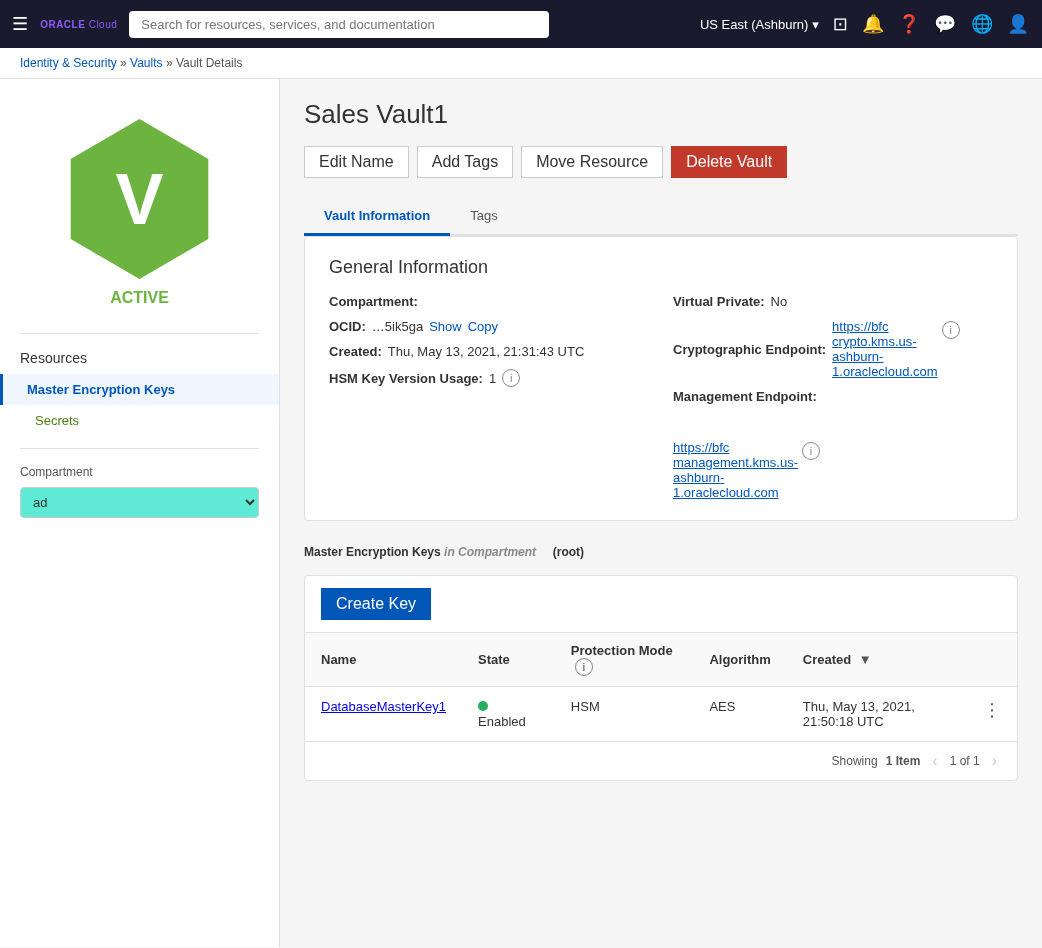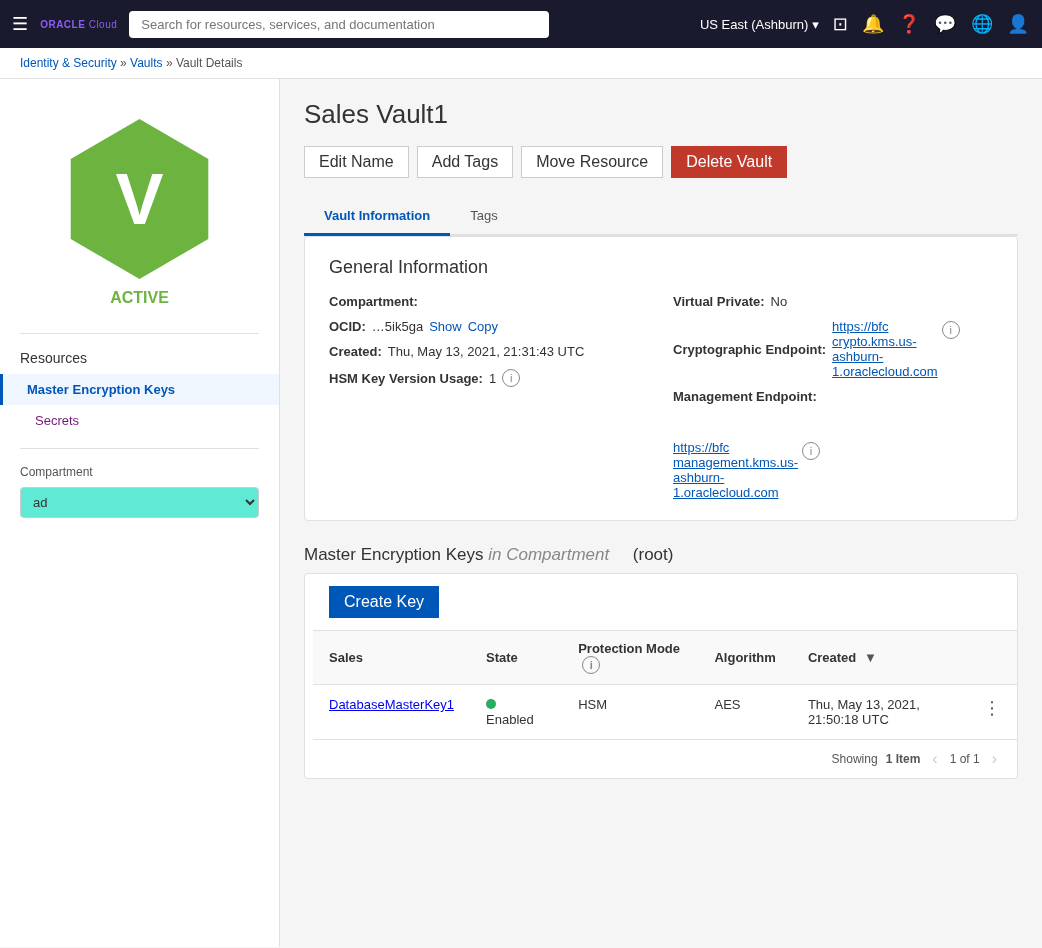--- a/index.html
+++ b/index.html
@@ -69,21 +69,21 @@
     .sidebar-divider { border: none; border-top: 1px solid #e0e0e0; margin: 16px 20px; }
     .sidebar-section-title { padding: 0 20px 8px; font-size: 14px; font-weight: 400; color: #333; }
     .sidebar-nav-item {
       padding: 8px 20px 8px 24px;
       cursor: pointer;
       color: #0057b8;
       font-size: 13px;
       border-left: 3px solid transparent;
     }
     .sidebar-nav-item.active { border-left: 3px solid #0057b8; font-weight: 600; color: #0057b8; background: #f0f6ff; }
-    .sidebar-nav-item.sub { padding-left: 32px; color: #701a75; }
+    .sidebar-nav-item.sub { padding-left: 32px; color: #4d7c0f; }
     .sidebar-divider2 { border: none; border-top: 1px solid #e0e0e0; margin: 12px 20px; }
     .sidebar-scope-title { padding: 8px 20px; font-size: 14px; font-weight: 600; color: #333; }
     .sidebar-compartment-label { padding: 4px 20px; font-size: 12px; color: #555; }
     .sidebar-compartment-select {
       margin: 4px 20px;
       width: calc(100% - 40px);
       padding: 6px 8px;
       border: 1px solid #ccc;
       border-radius: 4px;
       font-size: 13px;
@@ -140,25 +140,25 @@
       display: inline-flex; align-items: center; justify-content: center;
       width: 18px; height: 18px;
       border-radius: 50%;
       border: 1px solid #888;
       color: #888;
       font-size: 11px;
       cursor: pointer;
     }
 
     
-    .mek-header { font-size: 17px; font-weight: 400; margin-bottom: 8px; color: #333; }
+    .mek-header { font-size: 12px; font-weight: 700; margin-bottom: 16px; color: #333; }
     .mek-header em { font-style: italic; color: #888; }
 
     
-    .table-container { background: #fff; border: 1px solid #e0e0e0; border-radius: 4px; overflow: hidden; padding-left: 8px; }
+    .table-container { background: #fff; border: 1px solid #e0e0e0; border-radius: 4px; overflow: hidden; }
     .table-toolbar { padding: 12px 16px; border-bottom: 1px solid #e0e0e0; }
     table { width: 100%; border-collapse: collapse; }
     thead th {
       background: #f9f9f9;
       padding: 10px 16px;
       text-align: left;
       font-size: 13px;
       font-weight: 600;
       color: #333;
       border-bottom: 1px solid #e0e0e0;
@@ -332,21 +332,21 @@
         <span>(root)</span>
       </h2>
 
       <div class="table-container">
         <div class="table-toolbar">
           <button class="btn btn-primary">Create Key</button>
         </div>
         <table>
           <thead>
             <tr>
-              <th>Sales</th>
+              <th>Name</th>
               <th>State</th>
               <th>
                 <span>Protection Mode</span>
                 <span class="info-icon-btn" style="margin-left:4px;">i</span>
               </th>
               <th>Algorithm</th>
               <th>
                 <span>Created</span>
                 <span class="sort-icon">▼</span>
               </th>

